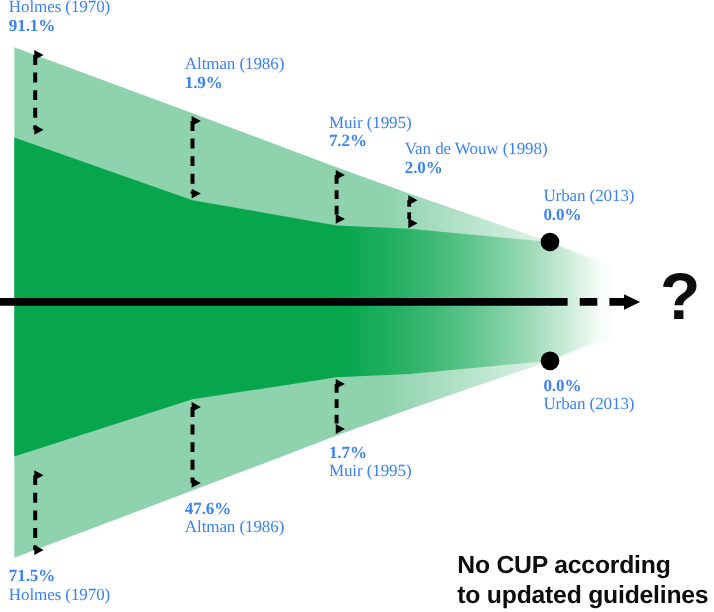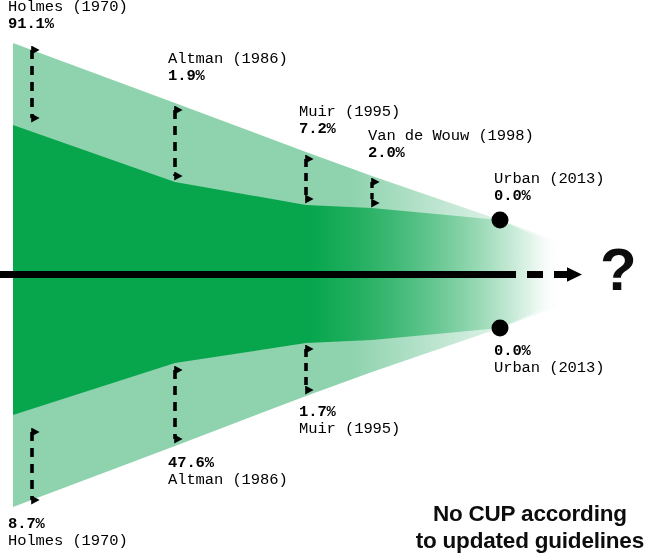--- a/index.html
+++ b/index.html
@@ -8,24 +8,24 @@
     background:#ffffff;
     font-family:"Liberation Sans", sans-serif;
     overflow:hidden;
     position:relative;
   }
   #figure{
     position:absolute;left:0;top:0;width:649px;height:556px;
   }
   .lbl{
     position:absolute;
-    color:#000000;
+    color:#3b82f6;
     line-height:1.08;
     white-space:nowrap;
-    font-family:Liberation Mono, monospace;
+    font-family:Liberation Serif, serif;
   }
   .lbl .src{
     display:block;
     font-size:15.5px;
     font-weight:400;
     letter-spacing:-0.1px;
   }
   .lbl .pct{
     display:block;
     font-size:15.5px;
@@ -41,21 +41,21 @@
     font-weight:700;
     color:#0d0d0d;
     line-height:1.18;
     letter-spacing:-0.2px;
   }
   .title-blk span{display:block;}
   .foot-blk{
     position:absolute;
     right:5px;
     bottom:2px;
-    text-align:center;
+    text-align:left;
     font-size:22.5px;
     font-weight:700;
     color:#0d0d0d;
     line-height:1.2;
     letter-spacing:-0.2px;
   }
   .foot-blk span{display:block;}
   .qmark{
     position:absolute;
     left:600px;top:240px;
@@ -181,17 +181,17 @@
     <span class="pct">1.7%</span>
     <span class="src">Muir (1995)</span>
   </div>
 
   <div class="lbl" style="left:168px;top:455px;">
     <span class="pct">47.6%</span>
     <span class="src">Altman (1986)</span>
   </div>
 
   <div class="lbl" style="left:8px;top:516px;">
-    <span class="pct">8.7%</span>
+    <span class="pct">71.5%</span>
     <span class="src">Holmes (1970)</span>
   </div>
 
 </div>
 
 </body></html>

